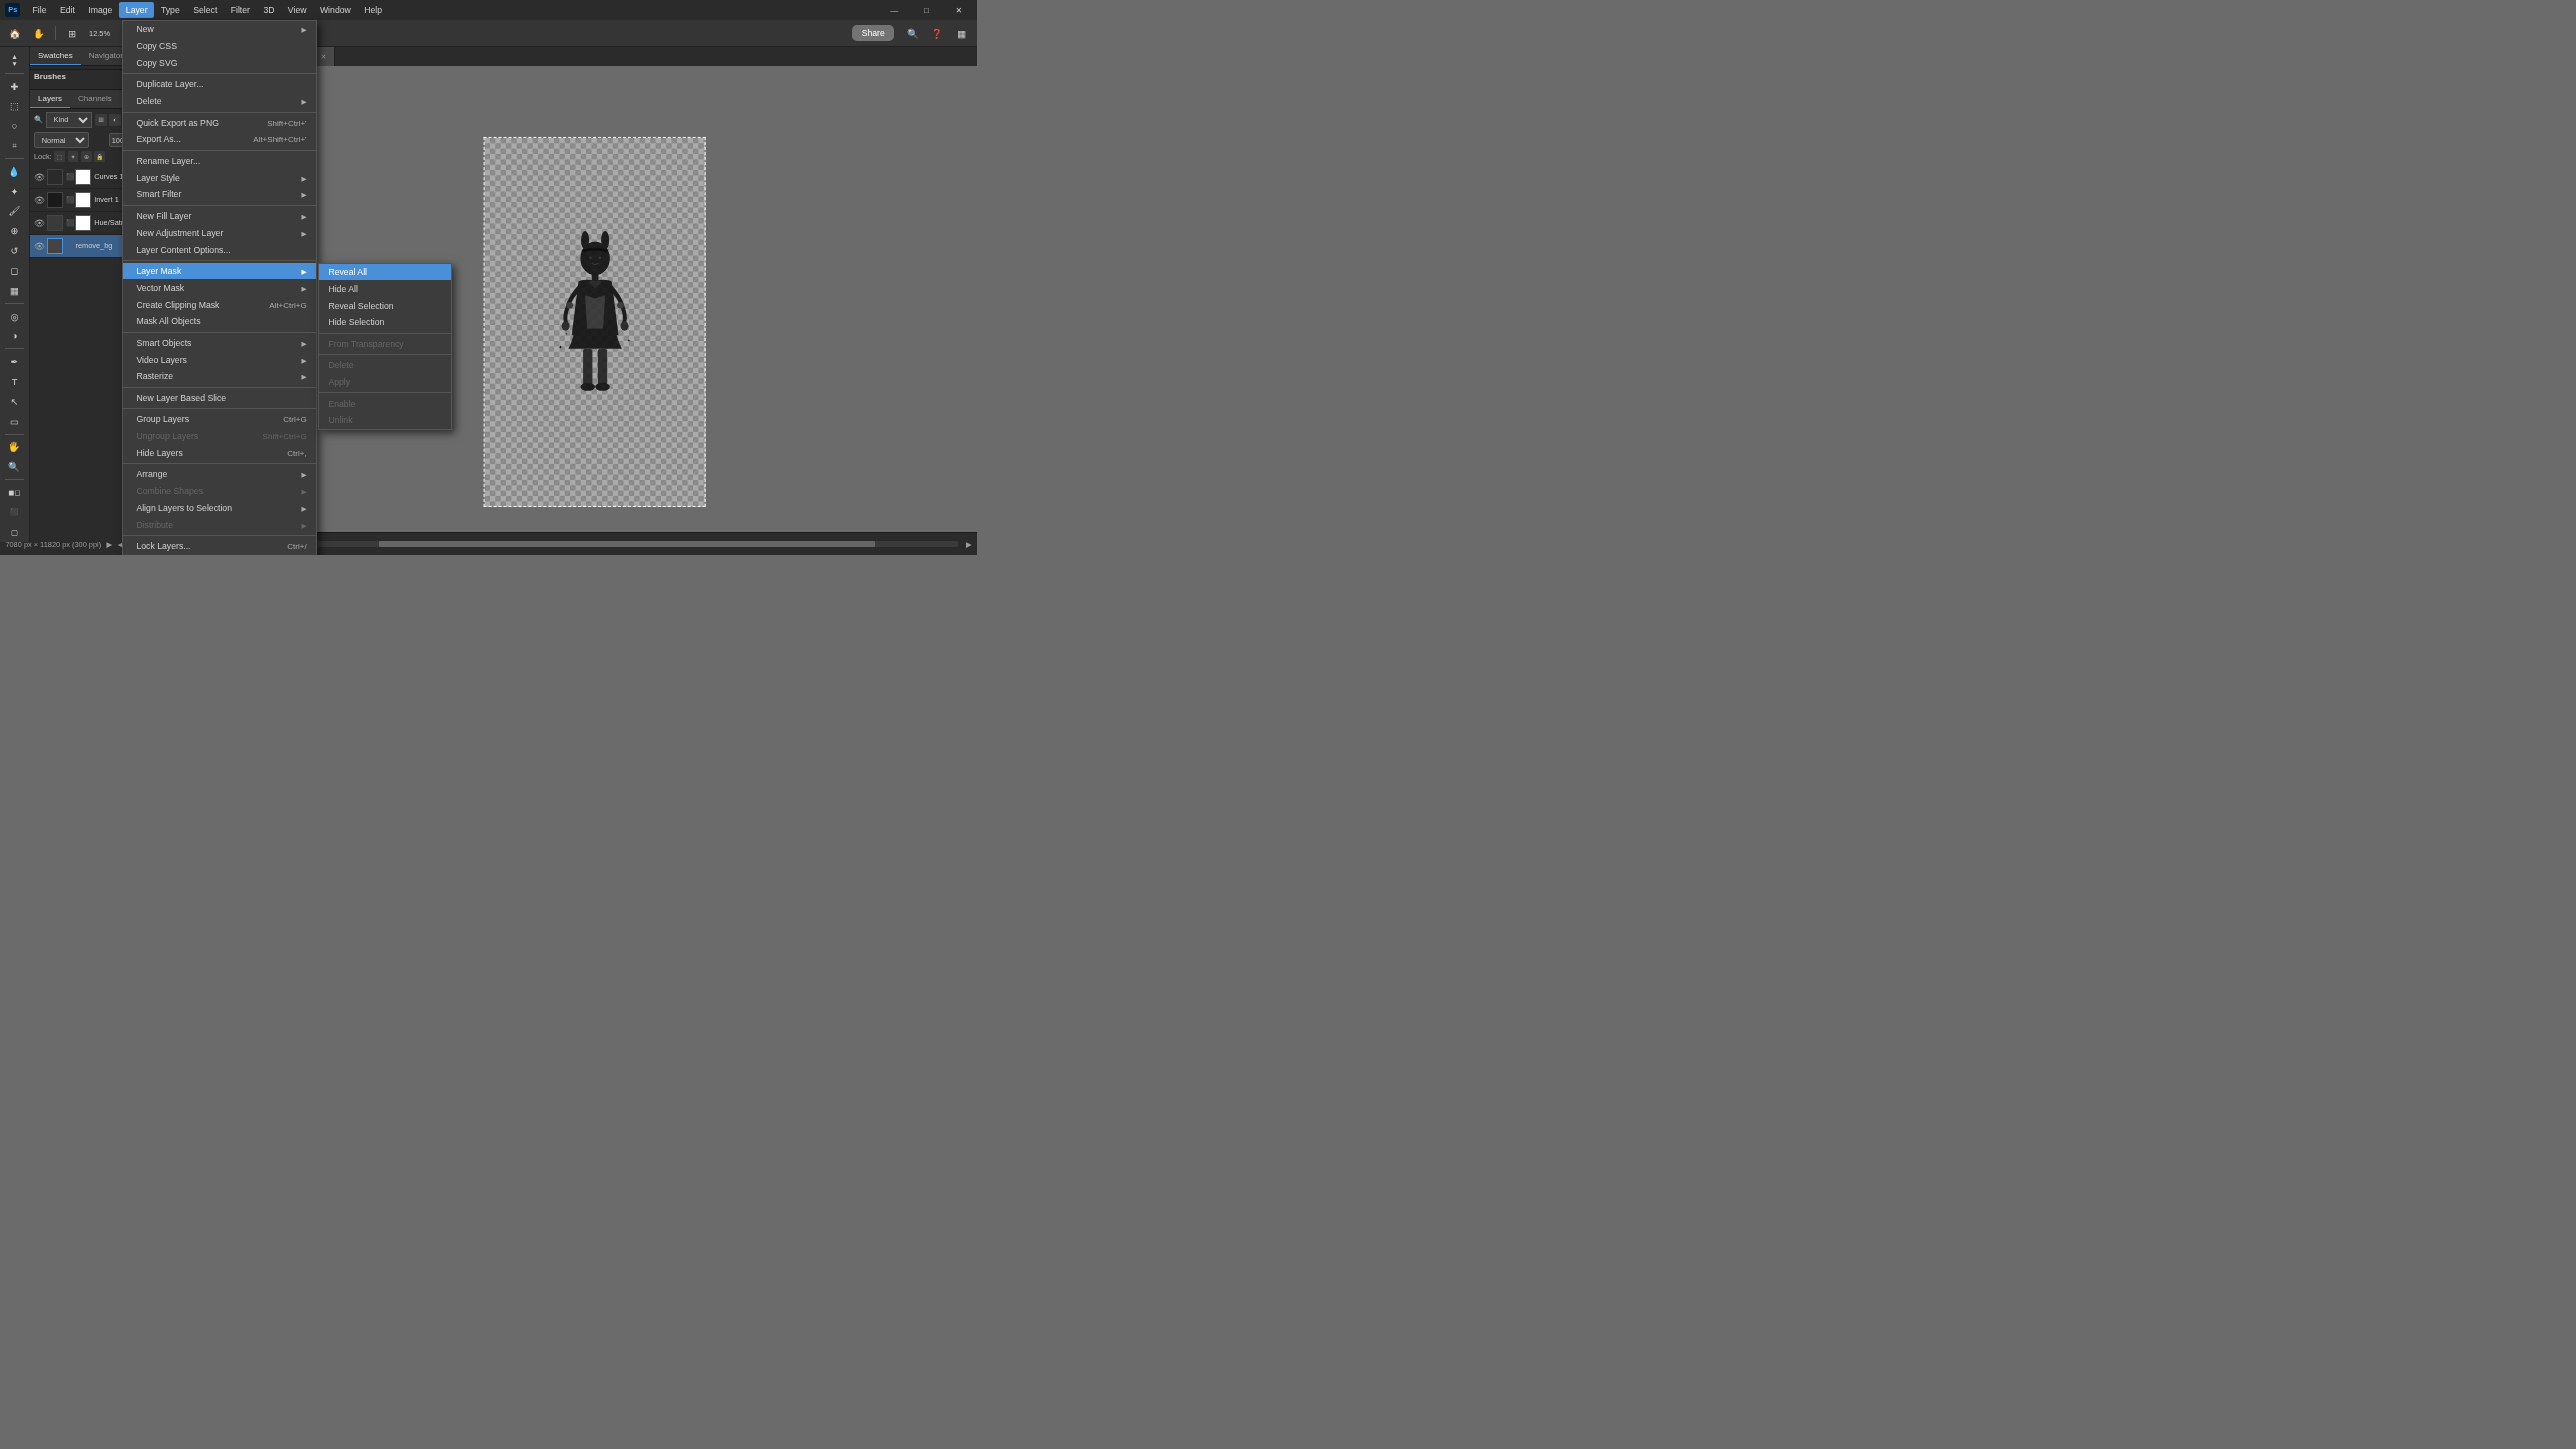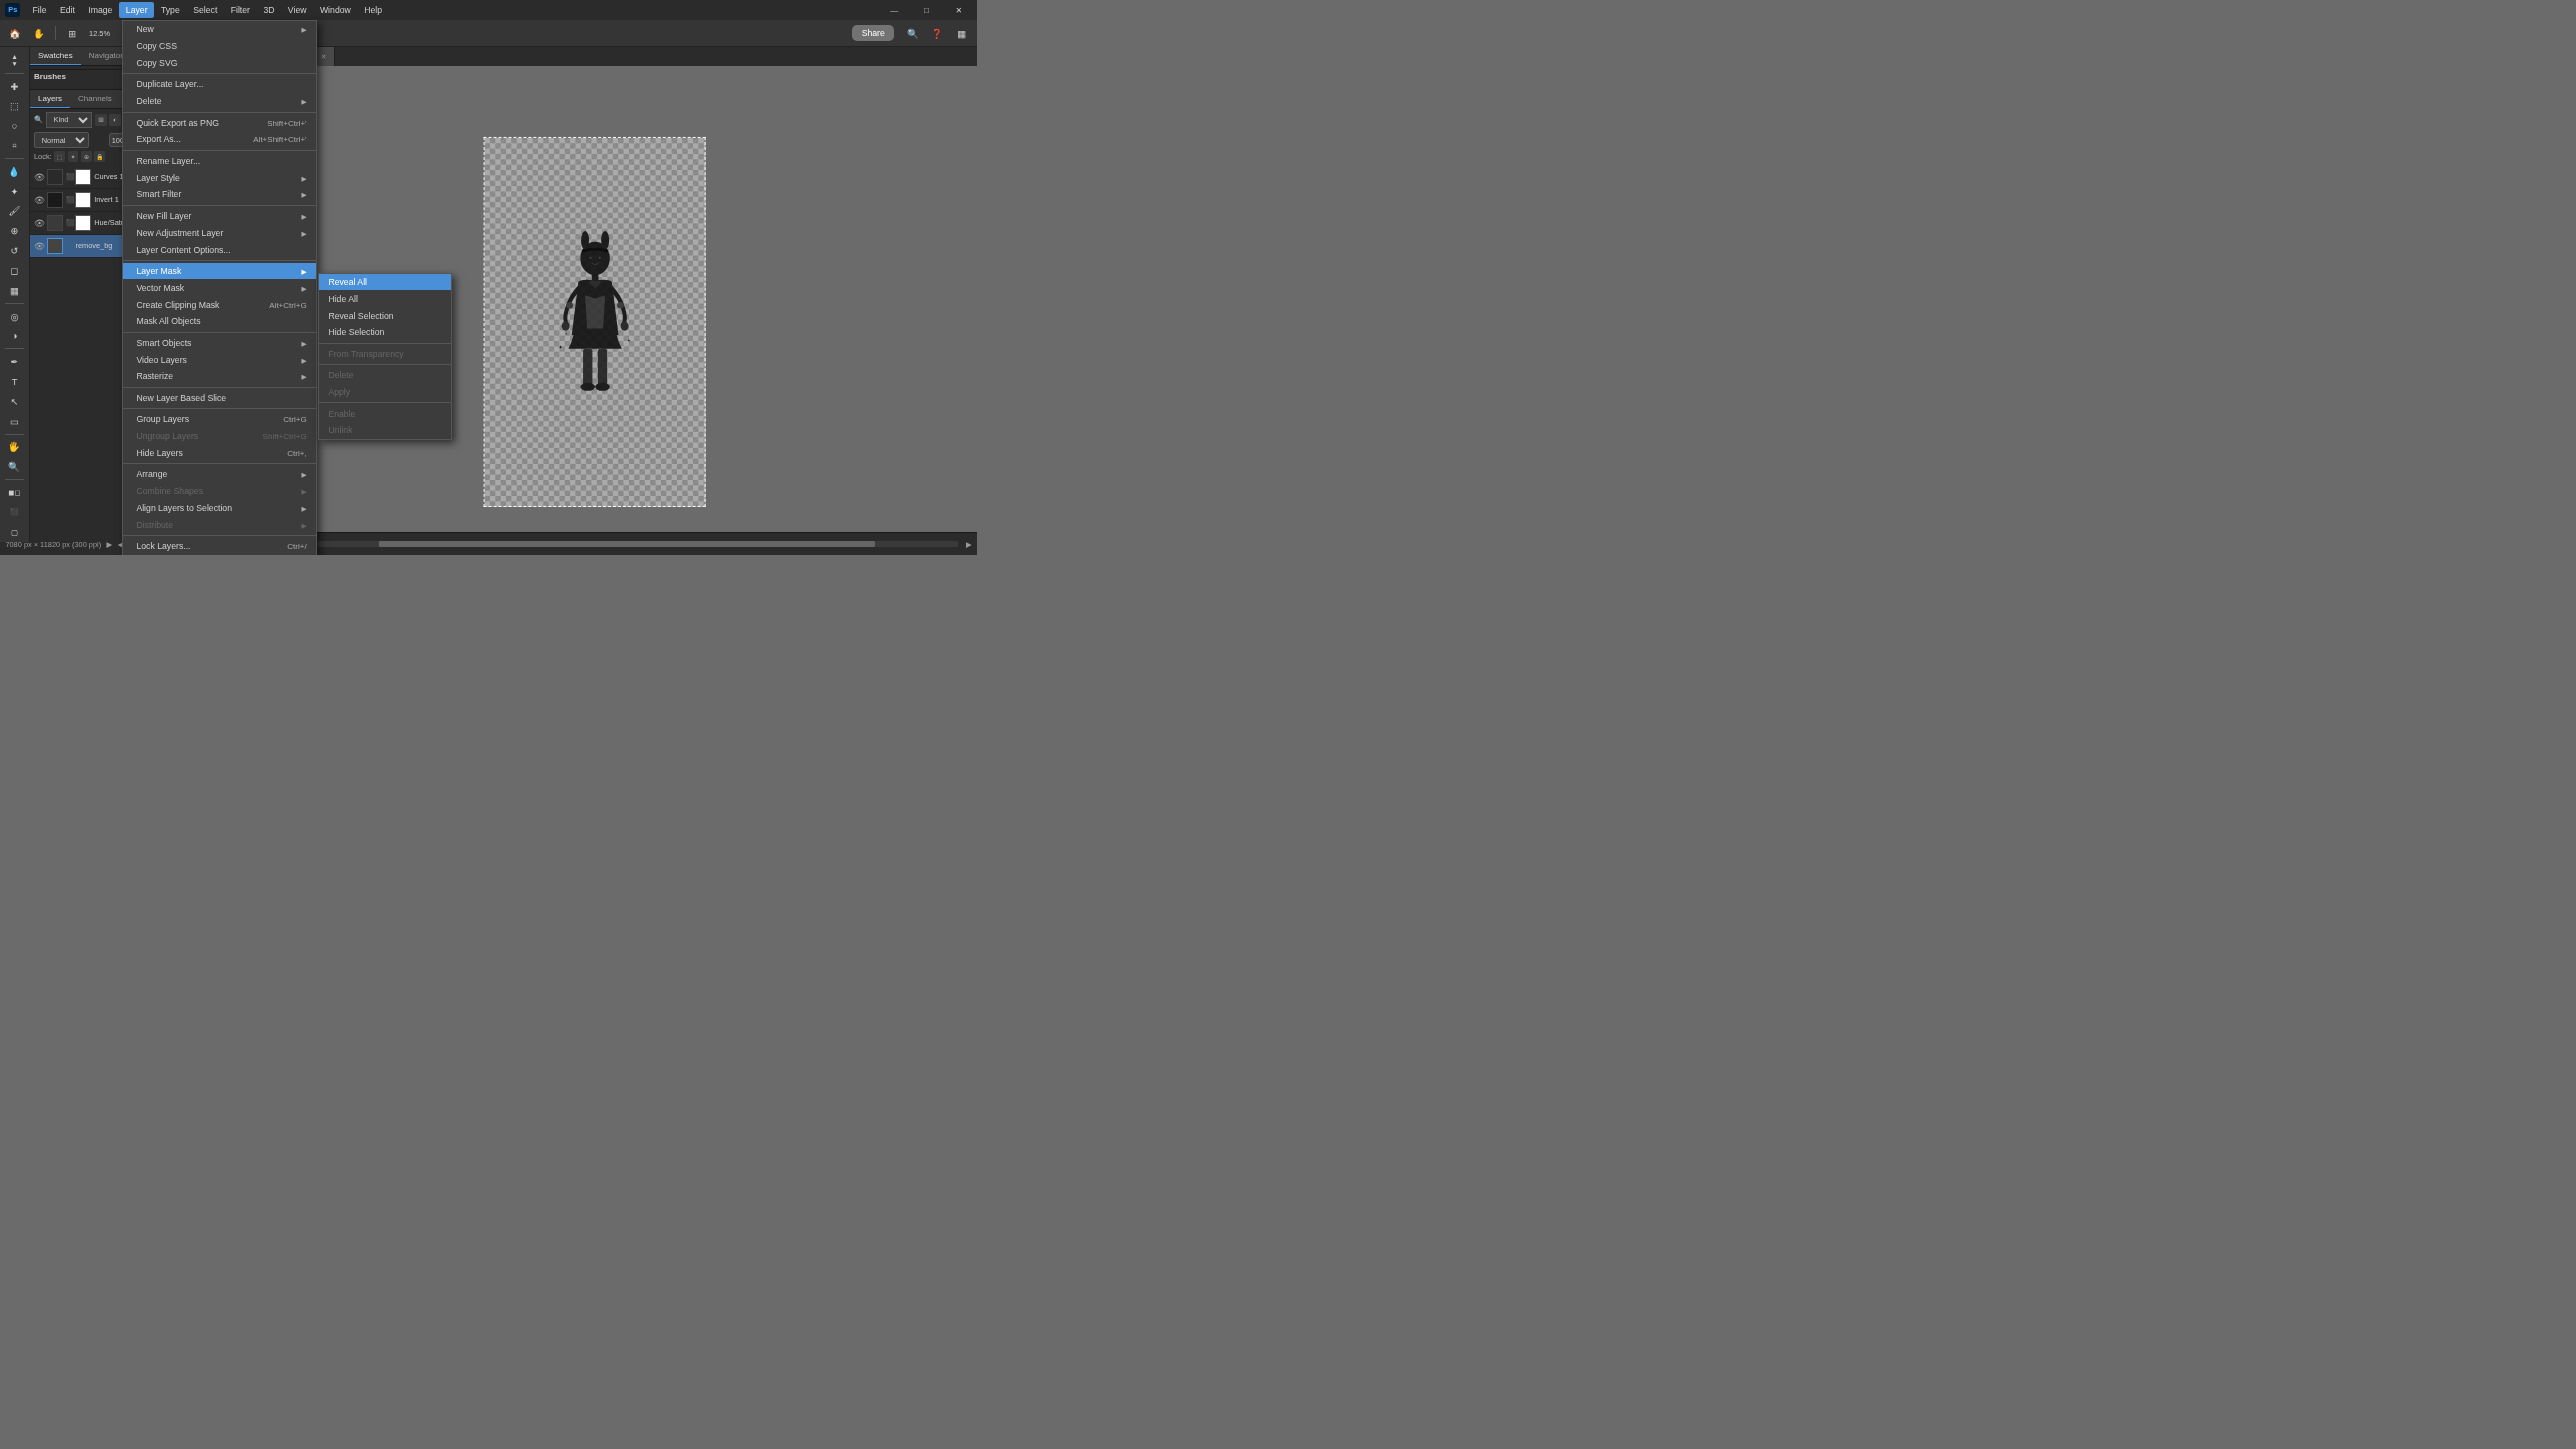--- a/index.html
+++ b/index.html
@@ -358,21 +358,21 @@
     .menu-row.disabled { color: #666; cursor: default; }
     .menu-row-text { flex: 1; }
     .menu-row-shortcut { color: #aaa; font-size: 8px; margin-left: 13.4px; }
     .menu-arrow { font-size: 6.7px; color: #aaa; }
     .menu-row.highlighted .menu-arrow { color: #fff; }
     .menu-sep { height: 0.7px; background: #555; margin: 2px 0; }
 
     
     .submenu {
       position: absolute;
-      top: 10px;
+      top: 0;
       left: 195px;
       width: 134px;
       background: #3c3c3c;
       border: 0.7px solid #555;
       box-shadow: 2.7px 2.7px 8px rgba(0,0,0,0.6);
       z-index: 1002;
       font-size: 8.7px;
       color: #d0d0d0;
     }
     .submenu-row {

